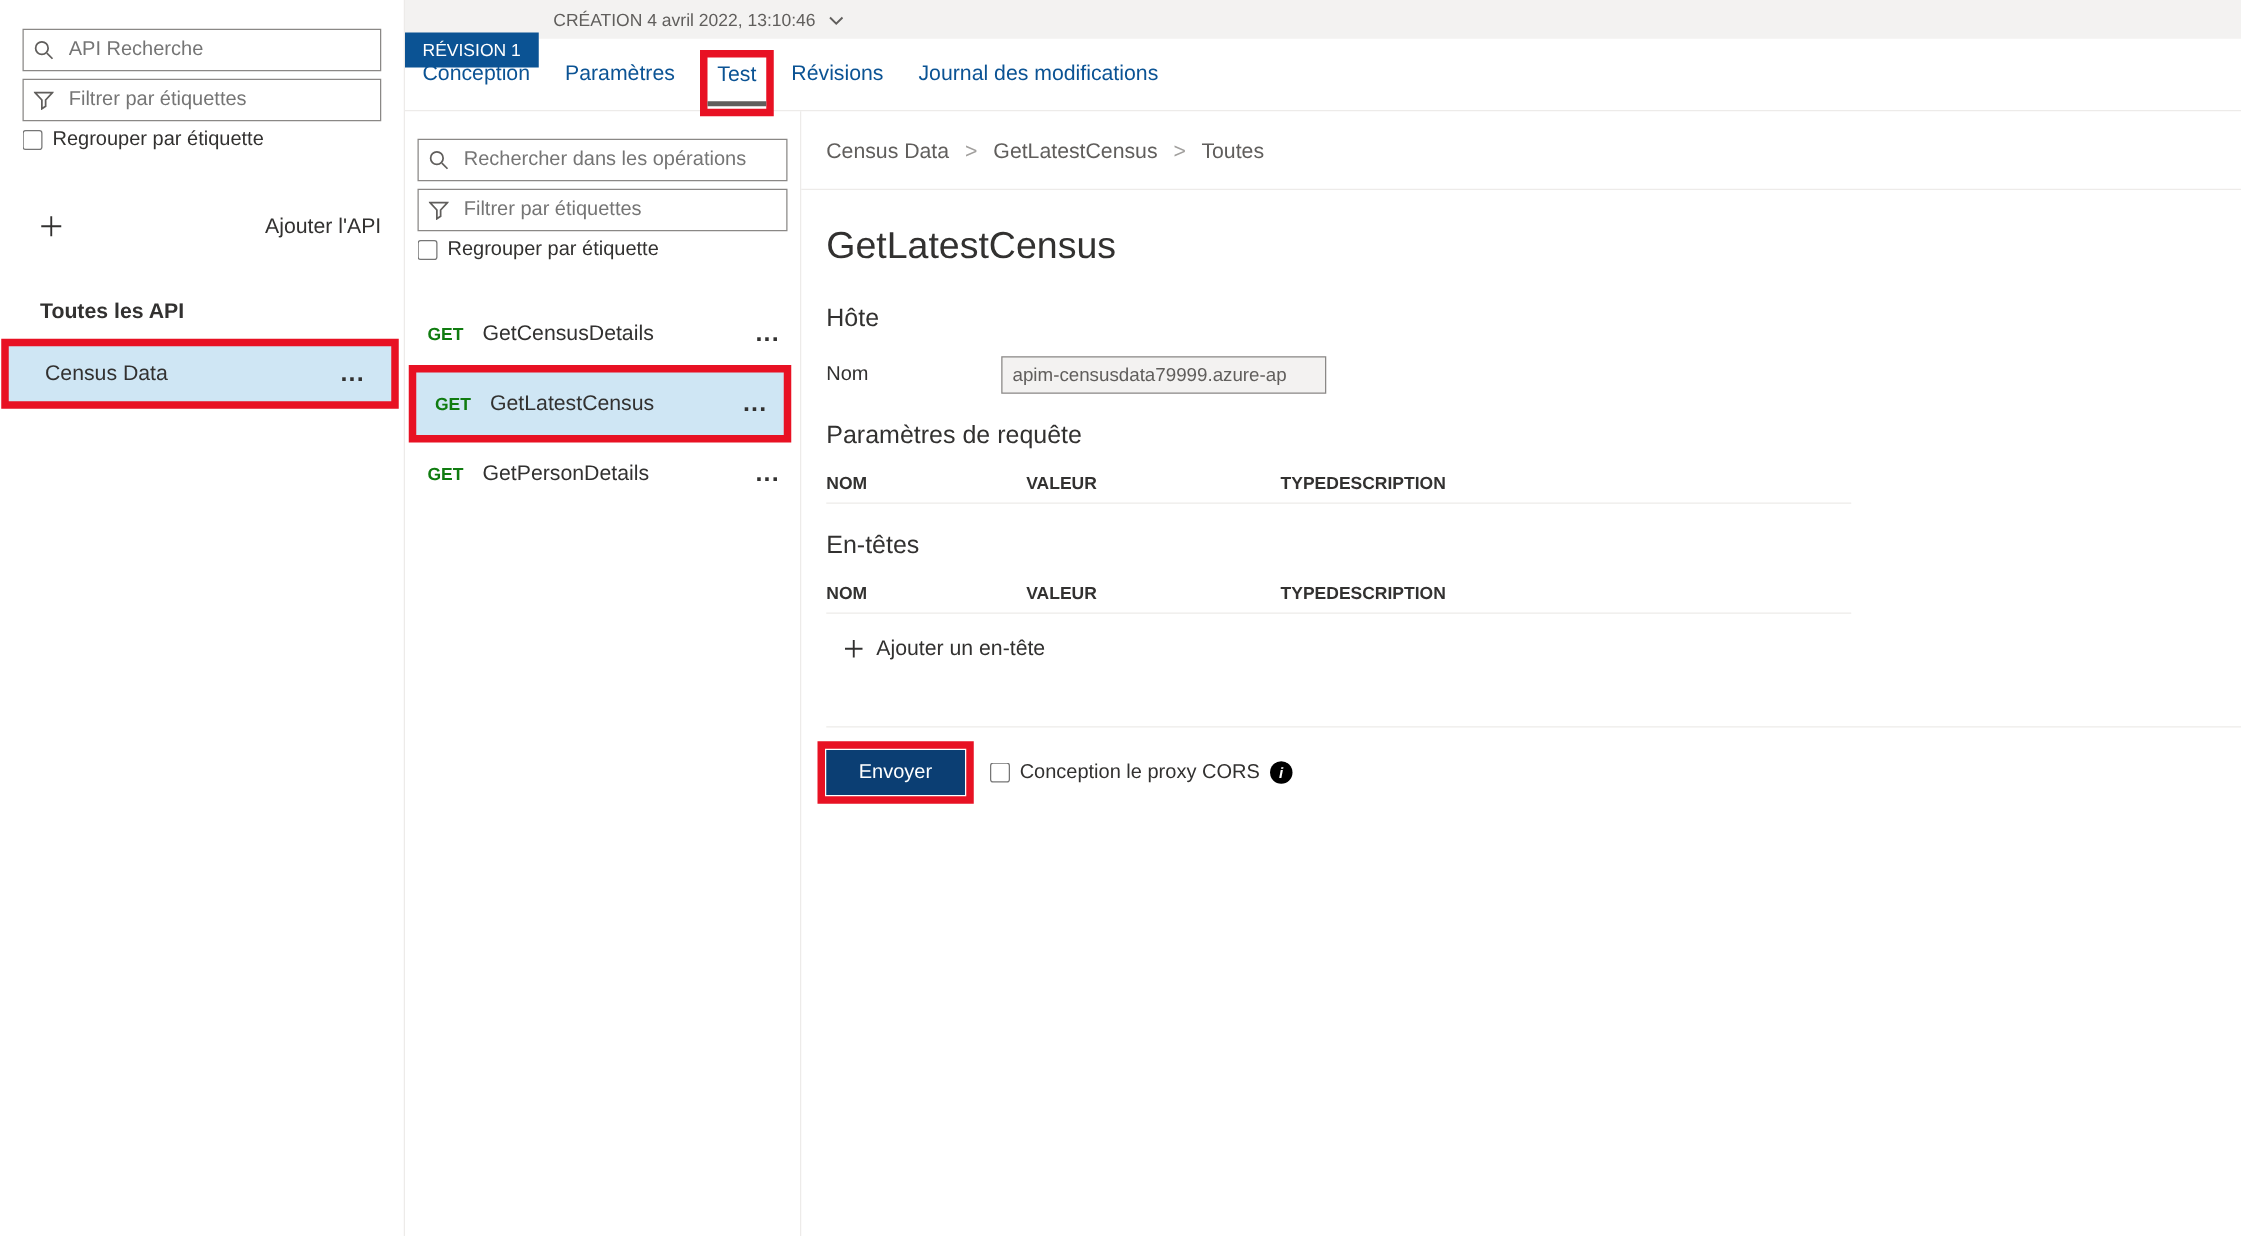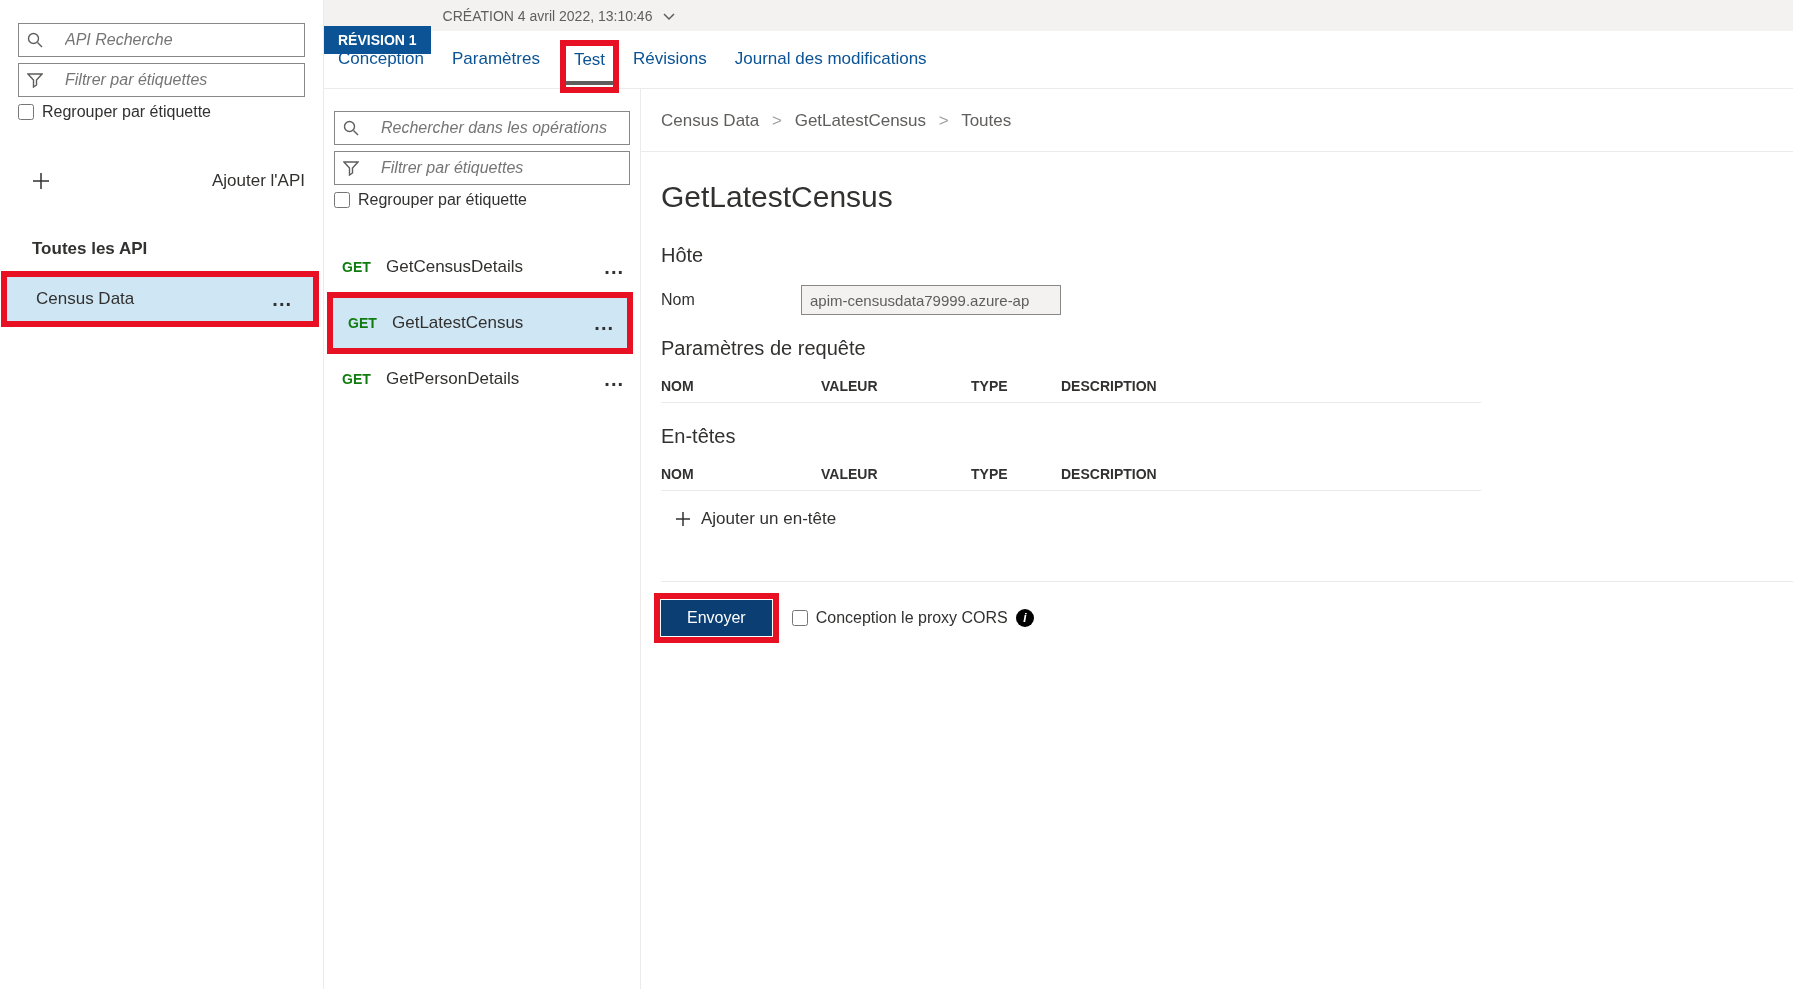--- a/index.html
+++ b/index.html
@@ -27,23 +27,22 @@
     display: flex;
     align-items: center;
     padding: 0 8px;
   }
   .input-box svg { flex: 0 0 auto; }
   .input-box input {
     border: none;
     outline: none;
     flex: 1;
     font-size: 16px;
-    font-style: italic;
     color: #605e5c;
-    margin-left: 22px;
+    margin-left: 12px;
     background: transparent;
   }
   .check-row {
     margin: 6px 18px 0 18px;
     display: flex;
     align-items: center;
     font-size: 16px;
   }
   .check-row input { width: 16px; height: 16px; margin-right: 8px; }
   .add-api {
@@ -89,21 +88,21 @@
     display: flex;
     align-items: center;
     font-size: 14px;
     color: #605e5c;
     width: 100%;
   }
   .revision-badge {
     background: #0b5394;
     color: #fff;
     padding: 6px 14px;
-    font-weight: 700;
+    font-weight: 400;
     font-size: 14px;
     margin-right: 12px;
     margin-top: 48px;
   }
   .revision-bar .chev { margin-left: 10px; }
   .tabs {
     display: flex;
     align-items: center;
     padding: 14px 0 0 14px;
     border-bottom: 1px solid #edebe9;
@@ -192,21 +191,21 @@
   .param-header {
     display: flex;
     border-bottom: 1px solid #edebe9;
     padding-bottom: 8px;
     font-size: 14px;
     font-weight: 600;
     color: #323130;
   }
   .param-header > div:nth-child(1) { width: 160px; }
   .param-header > div:nth-child(2) { width: 150px; }
-  .param-header > div:nth-child(3) { width: 90px; }
+  .param-header > div:nth-child(3) { width: 90px; text-align: right; }
   .param-header > div:nth-child(4) { flex: 1; }
   .add-row {
     display: inline-flex;
     align-items: center;
     margin-top: 10px;
     font-size: 17px;
     color: #323130;
     padding: 8px 14px;
   }
   .add-row.dashed { border: 1px dashed #0b5394; }

